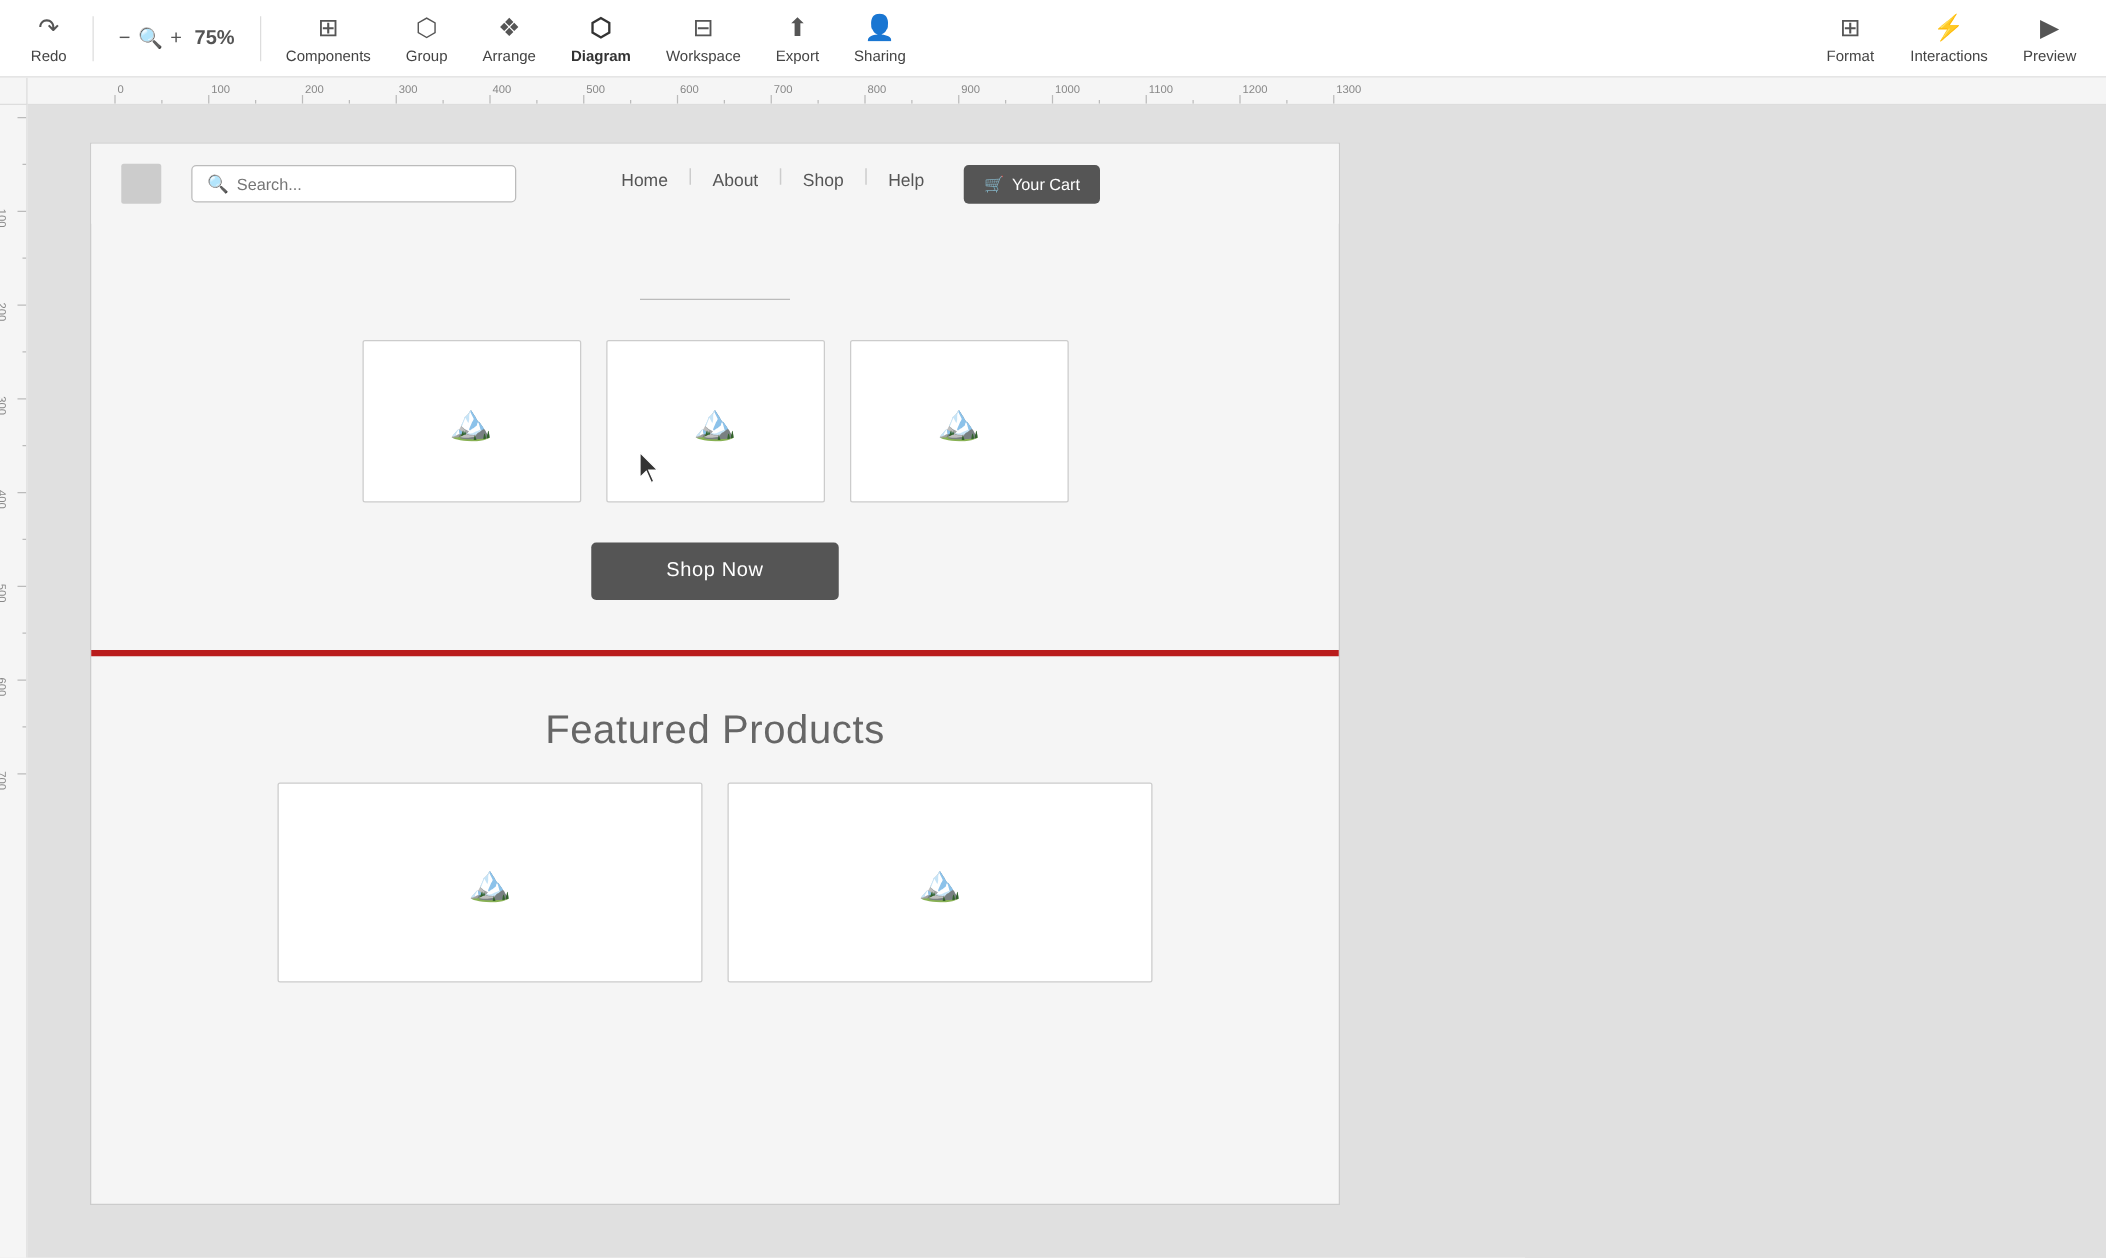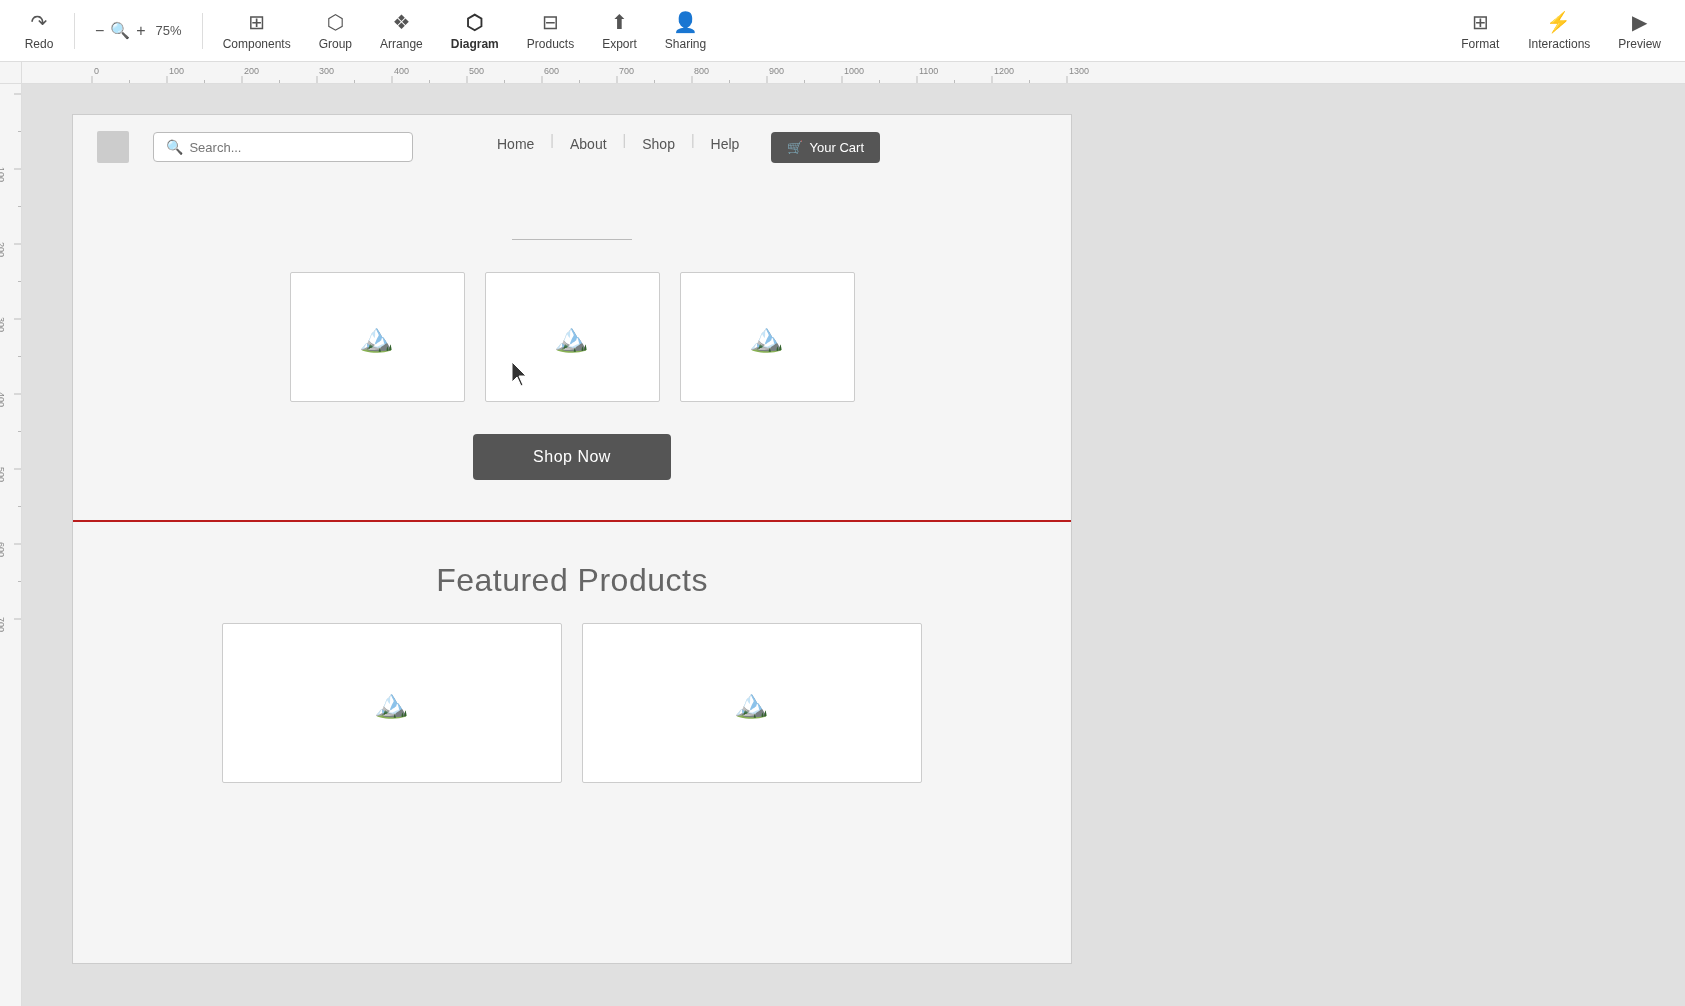--- a/index.html
+++ b/index.html
@@ -40,21 +40,21 @@
       font-size: 13px;
       color: #555;
     }
     .zoom-minus, .zoom-plus {
       cursor: pointer;
       font-size: 16px;
       color: #555;
       padding: 2px 4px;
       border-radius: 3px;
     }
-    .zoom-value { font-size: 13px; color: #555; padding: 0 4px; }
+    .zoom-value { font-size: 16px; color: #555; padding: 0 4px; font-weight: bold; }
     .toolbar-right {
       margin-left: auto;
       display: flex;
       align-items: center;
       gap: 4px;
     }
     .toolbar-right .toolbar-item { min-width: 64px; }
 
     
     .ruler-corner { width: 22px; height: 22px; background: #f5f5f5; border-right: 1px solid #ddd; border-bottom: 1px solid #ddd; position: absolute; top: 62px; left: 0; z-index: 50; }
@@ -204,21 +204,21 @@
       border-radius: 4px;
       padding: 14px 60px;
       font-size: 16px;
       cursor: pointer;
       letter-spacing: 0.5px;
     }
 
     
     .wf-featured {
       padding: 40px 24px 0;
-      border-top: 2px solid #b91c1c;
+      border-top: 5px solid #b91c1c;
     }
     .wf-featured-title {
       font-size: 32px;
       color: #666;
       font-weight: 300;
       text-align: center;
       margin-bottom: 24px;
       letter-spacing: 0.5px;
     }
     .wf-featured-grid {
@@ -287,21 +287,21 @@
     <span>Arrange</span>
   </div>
 
   <div class="toolbar-item" style="font-weight:600; color:#333;">
     <span class="toolbar-icon" style="color:#333;">⬡</span>
     <span style="font-weight:600;">Diagram</span>
   </div>
 
   <div class="toolbar-item">
     <span class="toolbar-icon">⊟</span>
-    <span>Products</span>
+    <span>Workspace</span>
   </div>
 
   <div class="toolbar-item">
     <span class="toolbar-icon">⬆</span>
     <span>Export</span>
   </div>
 
   <div class="toolbar-item">
     <span class="toolbar-icon">👤</span>
     <span>Sharing</span>

